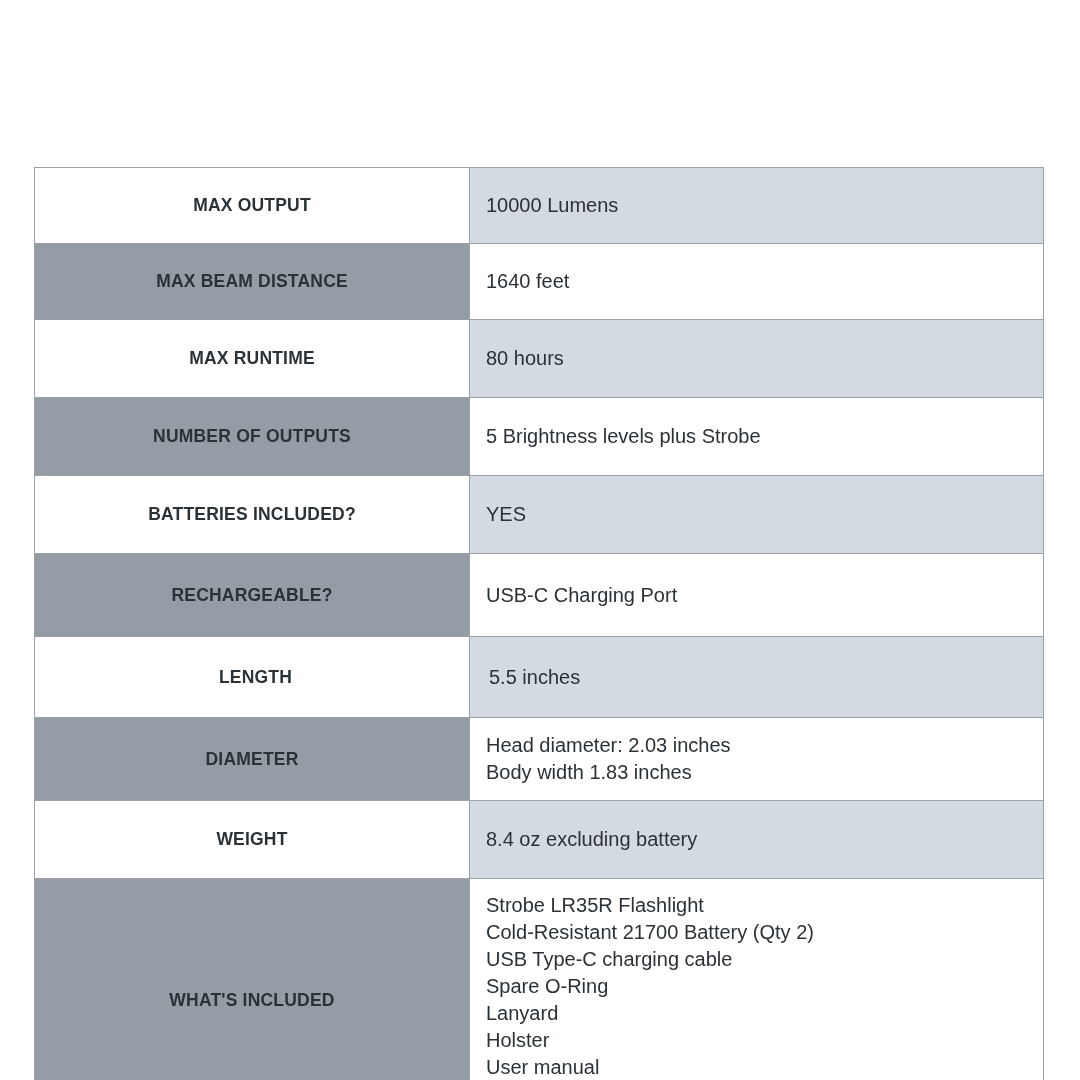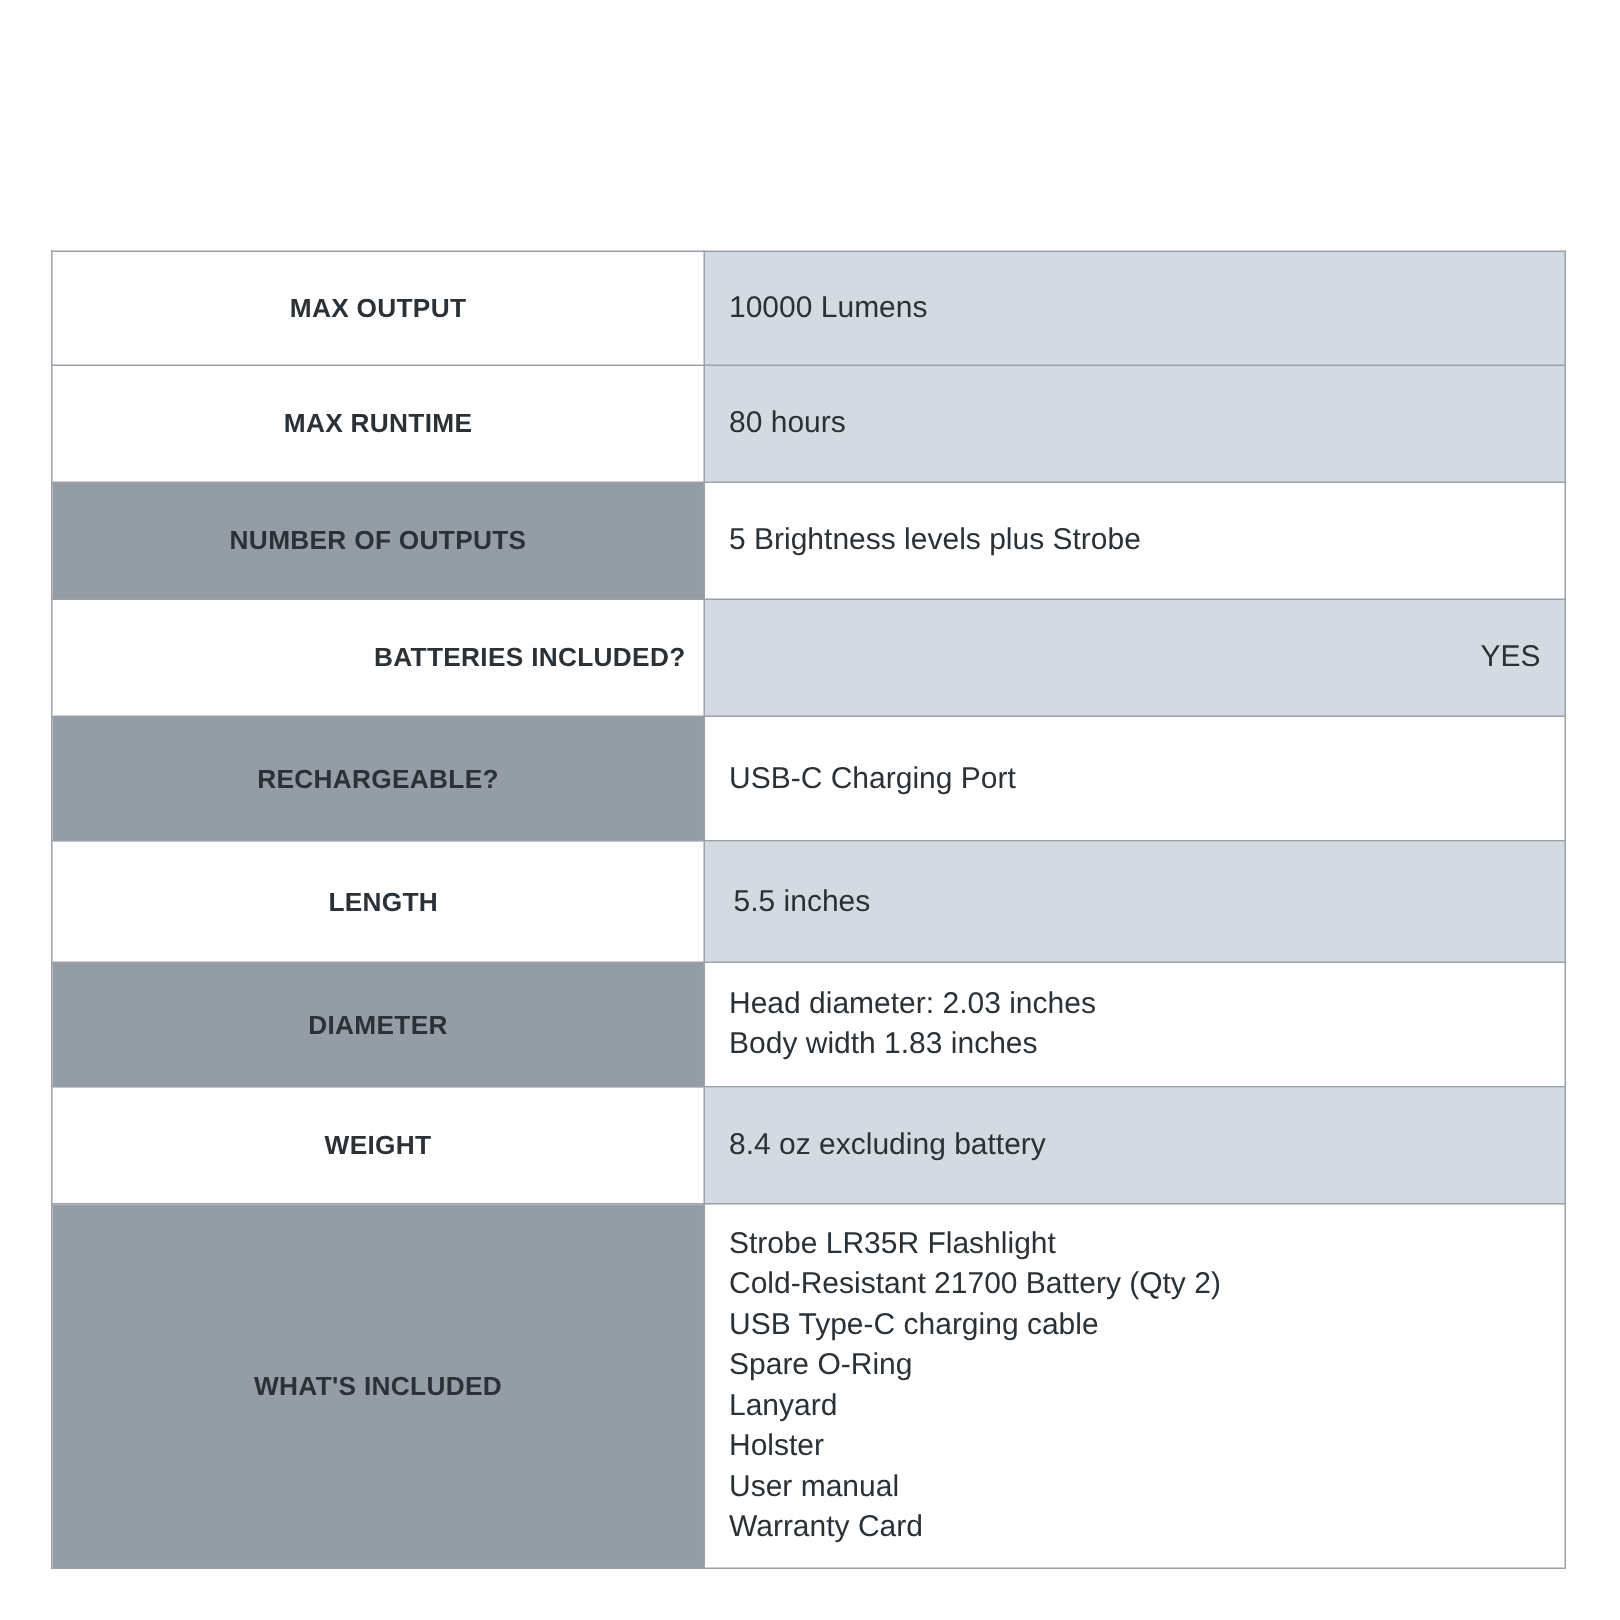--- a/index.html
+++ b/index.html
@@ -51,38 +51,44 @@
   .row-dark  td.label { background: #949ca6; }
   .row-light td.value { background: #d3dae1; }
   .row-dark  td.value { background: #ffffff; }
 
   .val-line { display: block; white-space: pre; }
 
   .r1 td { height: 55px; }
   .r2 td { height: 55px; }
   .r3 td { height: 57px; }
   .r4 td { height: 57px; }
-  .r5 td { height: 57px; text-align: right; }
+  .r5 td { height: 57px; }
   .r6 td { height: 62px; }
   .r7 td { height: 60px; padding-left: 19px; }
   .r8 td { height: 62px; }
   .r9 td { height: 57px; margin-left: 12px; }
   .r10 td { height: 222px; }
   .r10 td.value { vertical-align: middle; }
 </style>
 </head>
 <body>
 
 <div class="page">
   <table class="spec-table">
     <tbody>
       <tr class="row-light r1">
         <td class="label">MAX OUTPUT</td>
         <td class="value">
           <span class="val-line">10000 Lumens</span>
+        </td>
+      </tr>
+      <tr class="row-dark r2">
+        <td class="label">MAX BEAM DISTANCE</td>
+        <td class="value">
+          <span class="val-line">1640 feet</span>
         </td>
       </tr>
       <tr class="row-light r3">
         <td class="label">MAX RUNTIME</td>
         <td class="value">
           <span class="val-line">80 hours</span>
         </td>
       </tr>
       <tr class="row-dark r4">
         <td class="label">NUMBER OF OUTPUTS</td>

